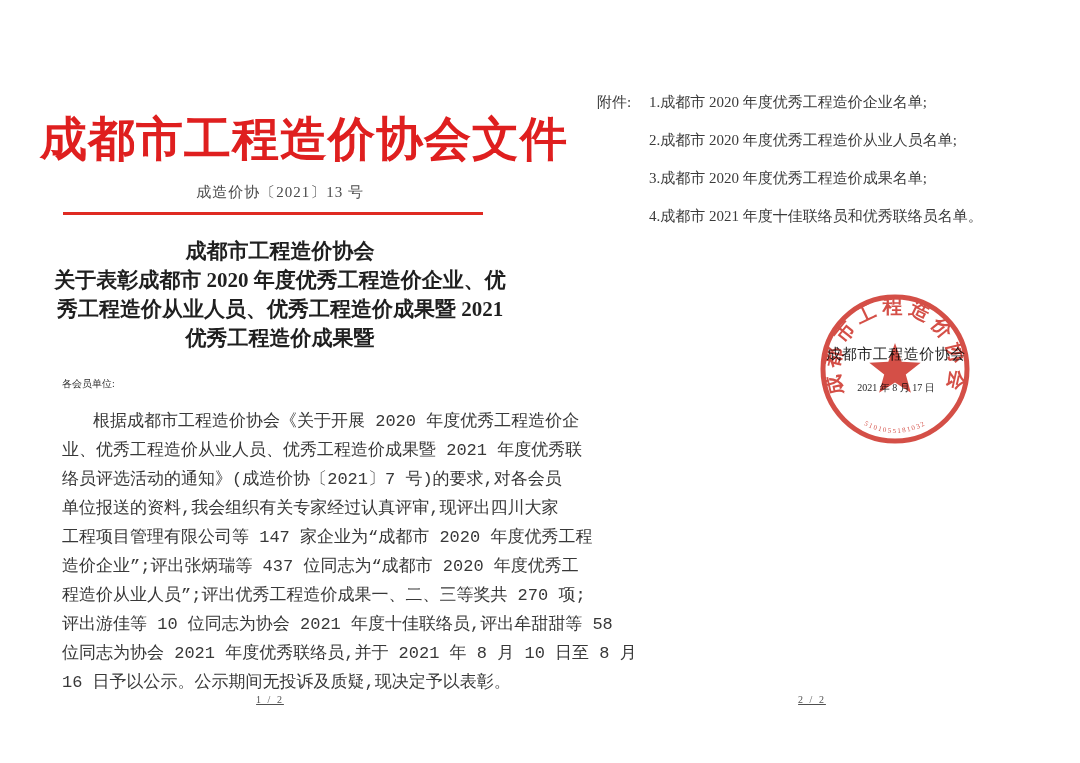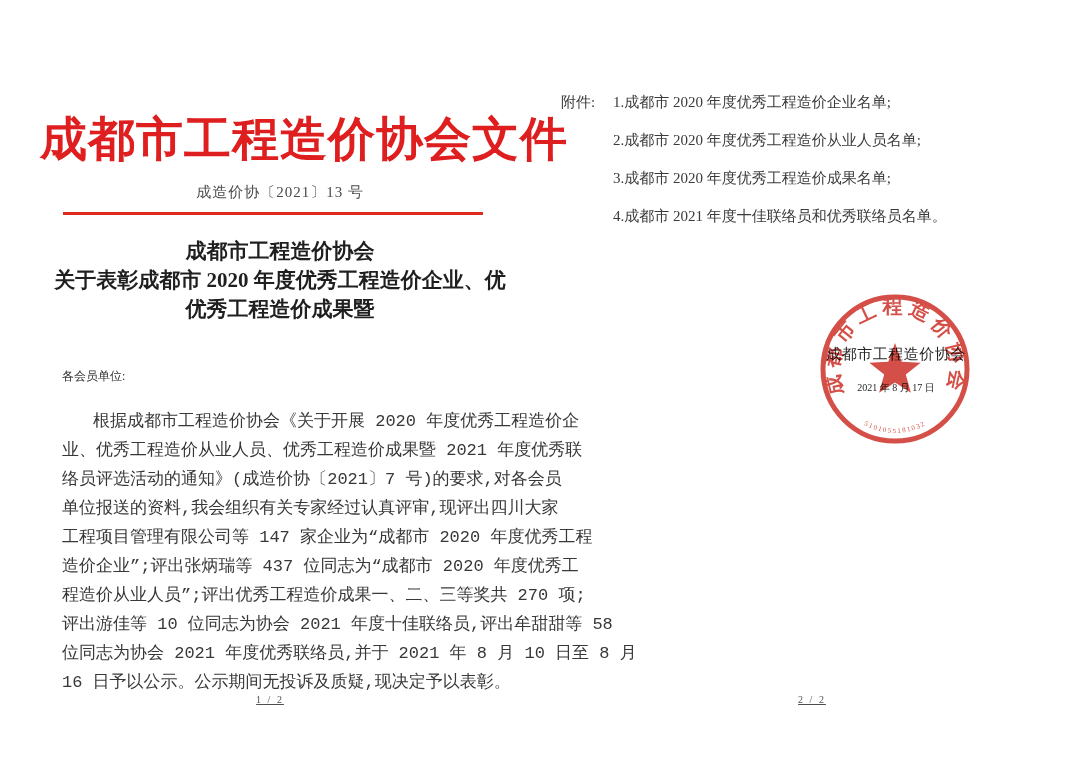--- a/index.html
+++ b/index.html
@@ -43,22 +43,22 @@
     left: 35px; top: 237px; width: 490px;
     text-align: center;
     font-size: 21px;
     font-weight: bold;
     line-height: 29px;
     color: #1f1f1f;
   }
   .doc-title .t-line { white-space: nowrap; }
   .salutation {
     position: absolute;
-    left: 62px; top: 368px;
-    font-size: 12px;
+    left: 62px; top: 377px;
+    font-size: 10px;
     white-space: nowrap;
   }
   .body-block {
     position: absolute;
     left: 62px; top: 407px; width: 445px;
     font-size: 17px;
     font-family: Liberation Mono, monospace;
   }
   .body-line {
     height: 29px;
@@ -74,21 +74,21 @@
     letter-spacing: 2px;
     white-space: nowrap;
     text-decoration: underline;
   }
   .page-num-1 { left: 60px; top: 694px; width: 420px; text-align: center; }
   .page-num-2 { left: 600px; top: 694px; width: 424px; text-align: center; }
 
   
   .attachments {
     position: absolute;
-    left: 561px; top: 92px; width: 440px;
+    left: 597px; top: 92px; width: 440px;
     font-size: 15px;
     color: #3a3a3a;
   }
   .att-row {
     line-height: 20px;
     margin-bottom: 13px;
     white-space: nowrap;
   }
   .att-label { margin-right: 14px; }
   .att-row.cont { padding-left: 52px; margin-top: 18px; }
@@ -127,20 +127,21 @@
 <div class="canvas">
 
   <div>
     <div class="org-header">成都市工程造价协会文件</div>
     <div class="doc-number">成造价协〔2021〕13 号</div>
     <div class="red-rule"></div>
 
     <div class="doc-title">
       <div class="t-line">成都市工程造价协会</div>
       <div class="t-line">关于表彰成都市 2020 年度优秀工程造价企业、优</div>
+      <div class="t-line">秀工程造价从业人员、优秀工程造价成果暨 2021</div>
       <div class="t-line">优秀工程造价成果暨</div>
     </div>
 
     <div class="salutation">各会员单位:</div>
 
     <div class="body-block">
       <div class="body-line indent">根据成都市工程造价协会《关于开展 2020 年度优秀工程造价企</div>
       <div class="body-line">业、优秀工程造价从业人员、优秀工程造价成果暨 2021 年度优秀联</div>
       <div class="body-line">络员评选活动的通知》(成造价协〔2021〕7 号)的要求,对各会员</div>
       <div class="body-line">单位报送的资料,我会组织有关专家经过认真评审,现评出四川大家</div>

